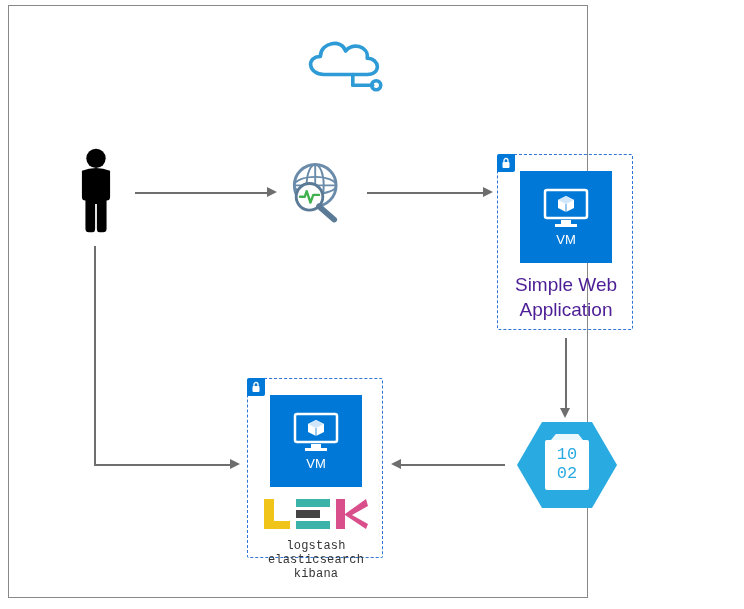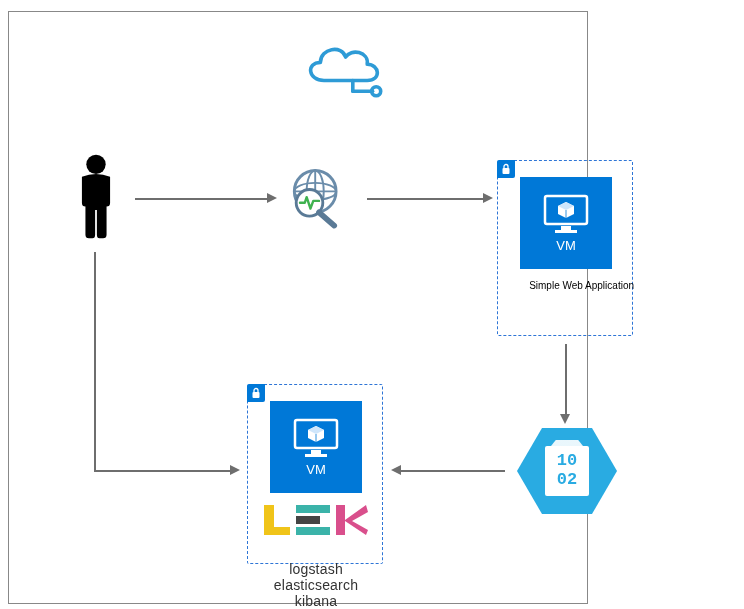--- a/index.html
+++ b/index.html
@@ -8,21 +8,21 @@
     padding: 0;
     font-family: "Segoe UI", Arial, sans-serif;
     background: #fff;
     width: 744px;
     height: 609px;
     position: relative;
   }
   .canvas {
     position: absolute;
     left: 8px;
-    top: 11px;
+    top: 5px;
     width: 580px;
     height: 593px;
     border: 1px solid #888;
   }
   .node {
     position: absolute;
   }
   .dashed-box {
     position: absolute;
     border: 1.5px dashed #2e75d6;
@@ -50,34 +50,35 @@
     align-items: center;
     justify-content: center;
   }
   .vm-tile .vm-label {
     font-size: 13px;
     margin-top: 4px;
     color: #fff;
   }
   .caption {
     position: absolute;
-    text-align: right;
-    color: #000000;
-    font-size: 10px;
+    text-align: center;
+    color: #4c1d95;
+    font-size: 19px;
     line-height: 1.3;
   }
   .elk-logo {
     position: absolute;
     text-align: center;
   }
   .elk-sub {
-    font-size: 14px;
+    font-size: 12px;
     color: #333;
     letter-spacing: 0.2px;
-    margin-top: 18px;
+    margin-top: 2px;
+    font-family: Liberation Mono, monospace;
   }
   .arrow {
     position: absolute;
   }
   .arrow-line {
     position: absolute;
     background: #6e6e6e;
   }
   .arrow-head {
     position: absolute;
@@ -97,21 +98,21 @@
     width: 44px;
     height: 50px;
     background: #fff;
     border-radius: 2px;
     display: flex;
     flex-direction: column;
     align-items: center;
     justify-content: center;
     color: #29abe2;
     font-family: "Courier New", monospace;
-    font-weight: bold;
+    font-weight: normal;
     font-size: 17px;
     line-height: 1.1;
     position: relative;
   }
   .hex-data::before {
     content: "";
     position: absolute;
     top: -6px;
     left: 6px;
     width: 32px;

